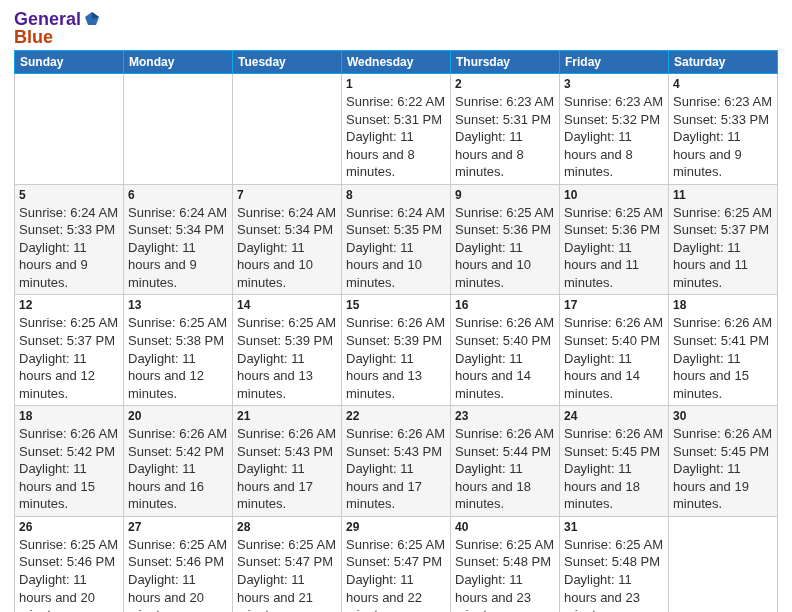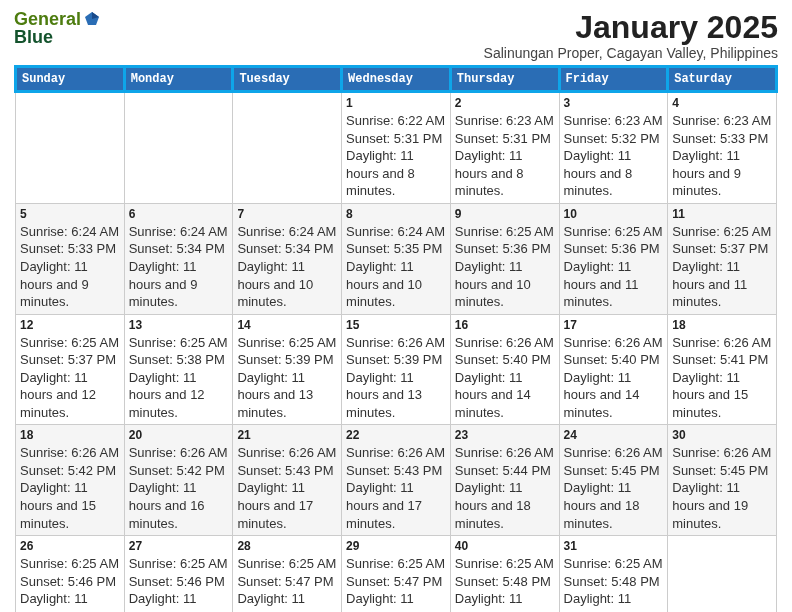--- a/index.html
+++ b/index.html
@@ -26,22 +26,22 @@
     .logo {
       display: flex;
       flex-direction: column;
       align-items: flex-start;
     }
     .logo-text {
       font-size: 18px;
       font-weight: bold;
       line-height: 1;
     }
-    .logo-general { color: #4d7c0f; }
-    .logo-blue { color: #14532d; }
+    .logo-general { color: #4c1d95; }
+    .logo-blue { color: #c2410c; }
     .title-block {
       text-align: right;
     }
     .month-title {
       font-size: 32px;
       font-weight: bold;
       color: #222;
       line-height: 1.1;
     }
     .location-title {
@@ -55,22 +55,21 @@
       flex: 1;
       table-layout: fixed;
     }
     .calendar-table thead tr th {
       background-color: #2a6db5;
       color: #fff;
       text-align: left;
       padding: 4px 5px;
       font-size: 12px;
       font-weight: bold;
-      border: 3px solid #0ea5e9;
-      font-family: Liberation Mono, monospace;
+      border: 1px solid #0ea5e9;
     }
     .calendar-table tbody tr td {
       border: 1px solid #ccc;
       vertical-align: top;
       padding: 3px 4px;
       font-size: 9.5px;
       color: #222;
       height: 88px;
       background: #fff;
     }
@@ -99,24 +98,20 @@
   <div class="header">
     <div class="logo">
       <div style="display:flex;align-items:center;gap:2px;">
         <span class="logo-text logo-general">General</span>
         <svg width="18" height="18" viewBox="0 0 18 18">
           <polygon points="9,2 16,7 13,15 5,15 2,7" fill="#2a6db5"></polygon>
           <polygon points="9,2 16,7 9,9" fill="#1a4a8a"></polygon>
         </svg>
       </div>
       <span class="logo-text logo-blue">Blue</span>
-    </div>
-    <div class="title-block">
-      <div class="month-title">January 2025</div>
-      <div class="location-title">Salinungan Proper, Cagayan Valley, Philippines</div>
     </div>
   </div>
 
   <table class="calendar-table">
     <thead>
       <tr>
         <th>Sunday</th>
         <th>Monday</th>
         <th>Tuesday</th>
         <th>Wednesday</th>

